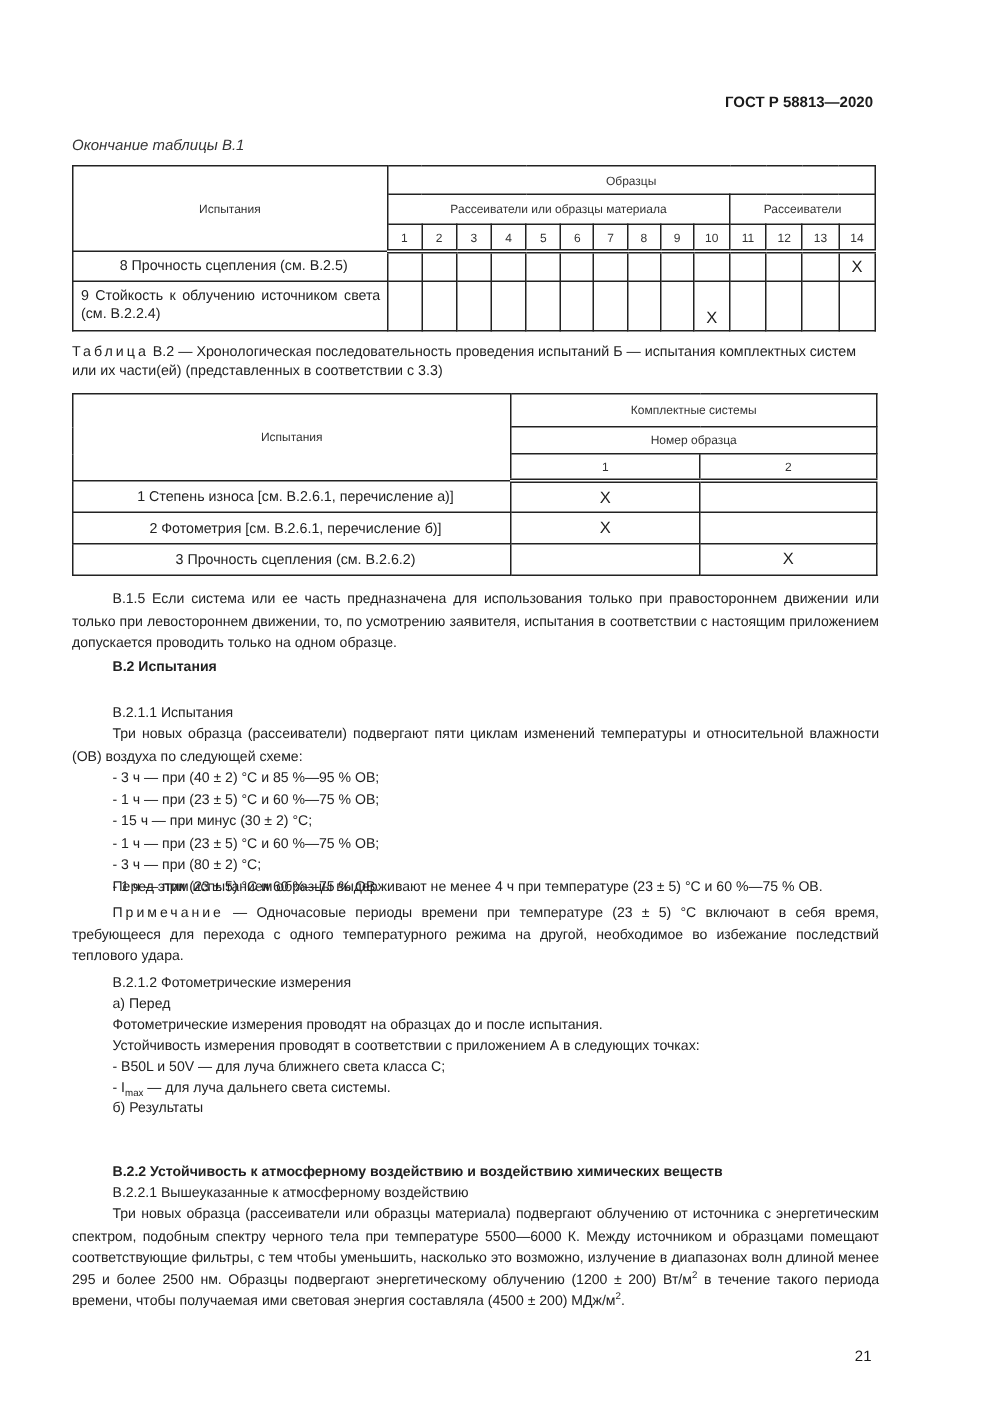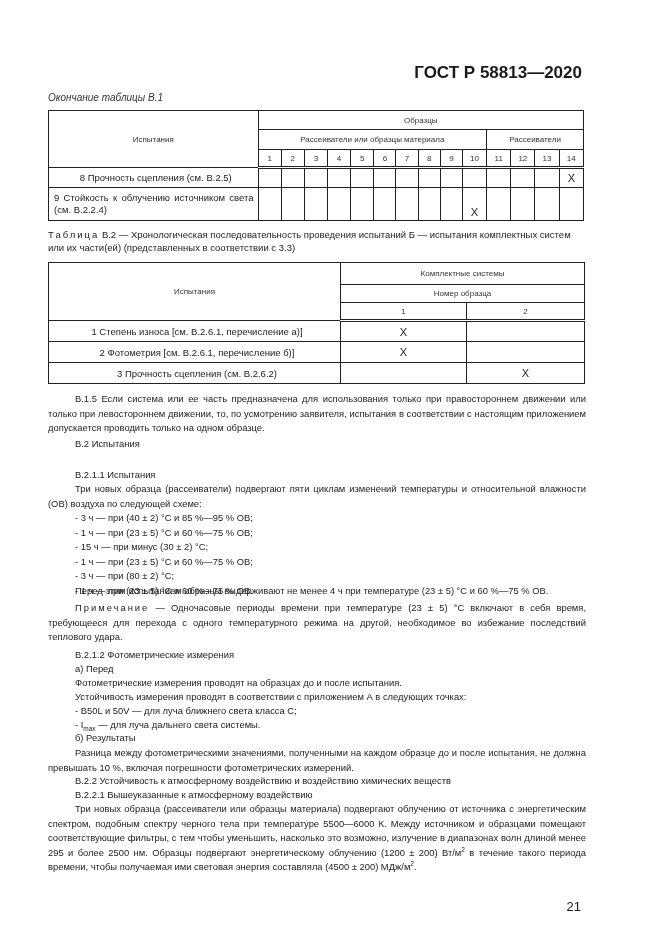--- a/index.html
+++ b/index.html
@@ -1,35 +1,35 @@
 <!DOCTYPE html>
 <html><head>
 <meta charset="utf-8">
 <style>
   html, body { margin:0; padding:0; background:#fff; }
   body { width:661px; height:935px; position:relative; overflow:hidden;
          font-family:"Liberation Sans", sans-serif; color:#1a1a1a; }
   .page { position:absolute; left:0; top:0; width:661px; height:935px; }
-  .hdr { position:absolute; right:79px; top:63px; font-weight:bold; font-size:17px; }
+  .hdr { position:absolute; right:79px; top:63px; font-weight:bold; font-size:10px; }
   .caption-it { position:absolute; left:48px; top:92px; font-style:italic; font-size:10px; color:#333; }
   table { border-collapse:collapse; position:absolute; table-layout:fixed; }
   td { border:1px solid #222; padding:0; font-size:8px; text-align:center; vertical-align:middle; color:#333; }
   td.left { text-align:center; padding-left:5px; font-size:9.5px; color:#222; }
   td.x { font-size:11px; color:#222; }
   tr.dbl td { border-bottom:3px double #222; }
   .t1 { left:48px; top:110px; width:536px; }
   .t2 { left:48px; top:262px; width:536px; }
   .tcap { position:absolute; left:48px; top:228px; width:540px; font-size:9.5px; line-height:13px; color:#222; }
   .sp { letter-spacing:2px; }
   .p { position:absolute; left:48px; width:538px; font-size:9.4px; line-height:14.5px; color:#222; text-align:justify; }
   .ind { text-indent:27px; }
   .li { padding-left:27px; }
-  .b { font-weight:normal; }
+  .b { font-weight:bold; }
   sub, sup { font-size:6.5px; line-height:0; }
-  .pg { position:absolute; right:80px; top:899px; font-size:13px; }
+  .pg { position:absolute; right:80px; top:899px; font-size:10px; }
 </style>
 </head>
 <body>
 
 <div class="page">
 
   <div class="hdr">ГОСТ Р 58813—2020</div>
   <div class="caption-it">Окончание таблицы В.1</div>
 
   <table class="t1">
@@ -167,19 +167,18 @@
 
   <div class="p ind" style="top:601px"><span class="sp">Примечание</span><span> — Одночасовые периоды времени при температуре (23 ± 5) °С включают в себя время, требующееся для перехода с одного температурного режима на другой, необходимое во избежание последствий теплового удара.</span></div>
 
   <div class="p li" style="top:648px">В.2.1.2  Фотометрические измерения</div>
   <div class="p li" style="top:662px">а)  Перед</div>
   <div class="p li" style="top:676px">Фотометрические измерения проводят на образцах до и после испытания.</div>
   <div class="p li" style="top:690px">Устойчивость измерения проводят в соответствии с приложением А в следующих точках:</div>
   <div class="p li" style="top:704px">-  В50L и 50V — для луча ближнего света класса С;</div>
   <div class="p li" style="top:718px"><span>-  I</span><sub>max</sub><span> — для луча дальнего света системы.</span></div>
   <div class="p li" style="top:731px">б)  Результаты</div>
-  <div class="p ind" style="top:746px">Разница между фотометрическими значениями, полученными на каждом образце до и после испытания, не должна превышать 10 %, включая погрешности фотометрических измерений.</div>
   <div class="p li b" style="top:774px">В.2.2  Устойчивость к атмосферному воздействию и воздействию химических веществ</div>
   <div class="p li" style="top:788px">В.2.2.1  Вышеуказанные к атмосферному воздействию</div>
   <div class="p ind" style="top:802px"><span>Три новых образца (рассеиватели или образцы материала) подвергают облучению от источника с энергетическим спектром, подобным спектру черного тела при температуре 5500—6000 К. Между источником и образцами помещают соответствующие фильтры, с тем чтобы уменьшить, насколько это возможно, излучение в диапазонах волн длиной менее 295 и более 2500 нм. Образцы подвергают энергетическому облучению (1200 ± 200) Вт/м</span><sup>2</sup><span> в течение такого периода времени, чтобы получаемая ими световая энергия составляла (4500 ± 200) МДж/м</span><sup>2</sup><span>.</span></div>
 
   <div class="pg">21</div>
 </div>
 
 </body></html>

